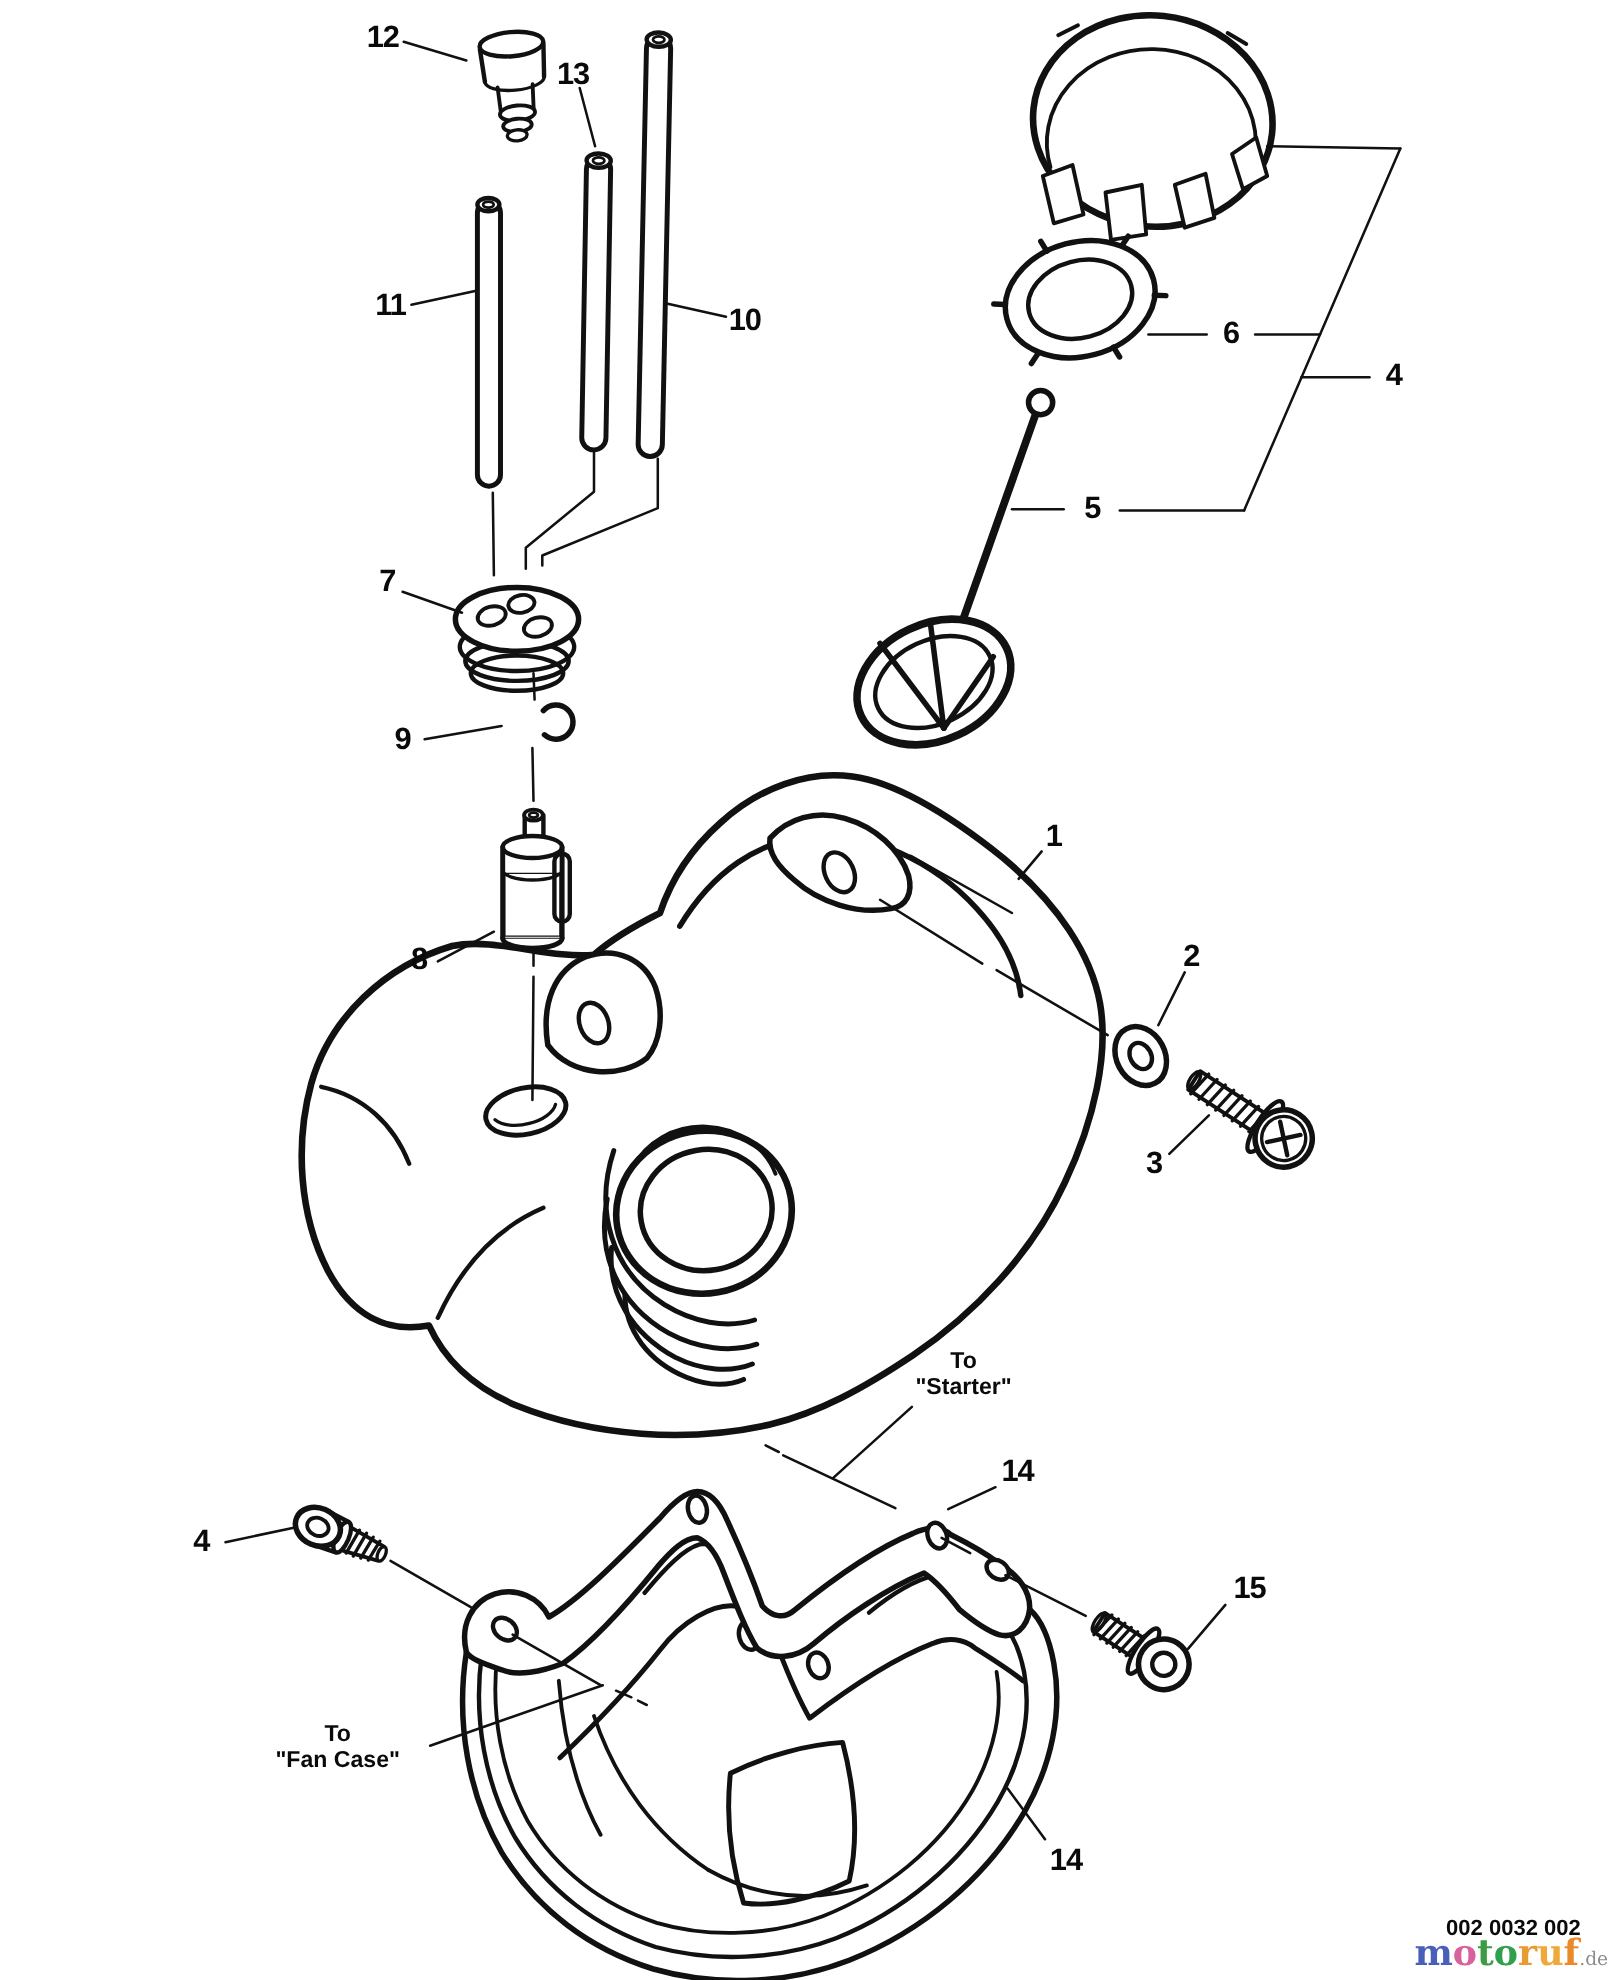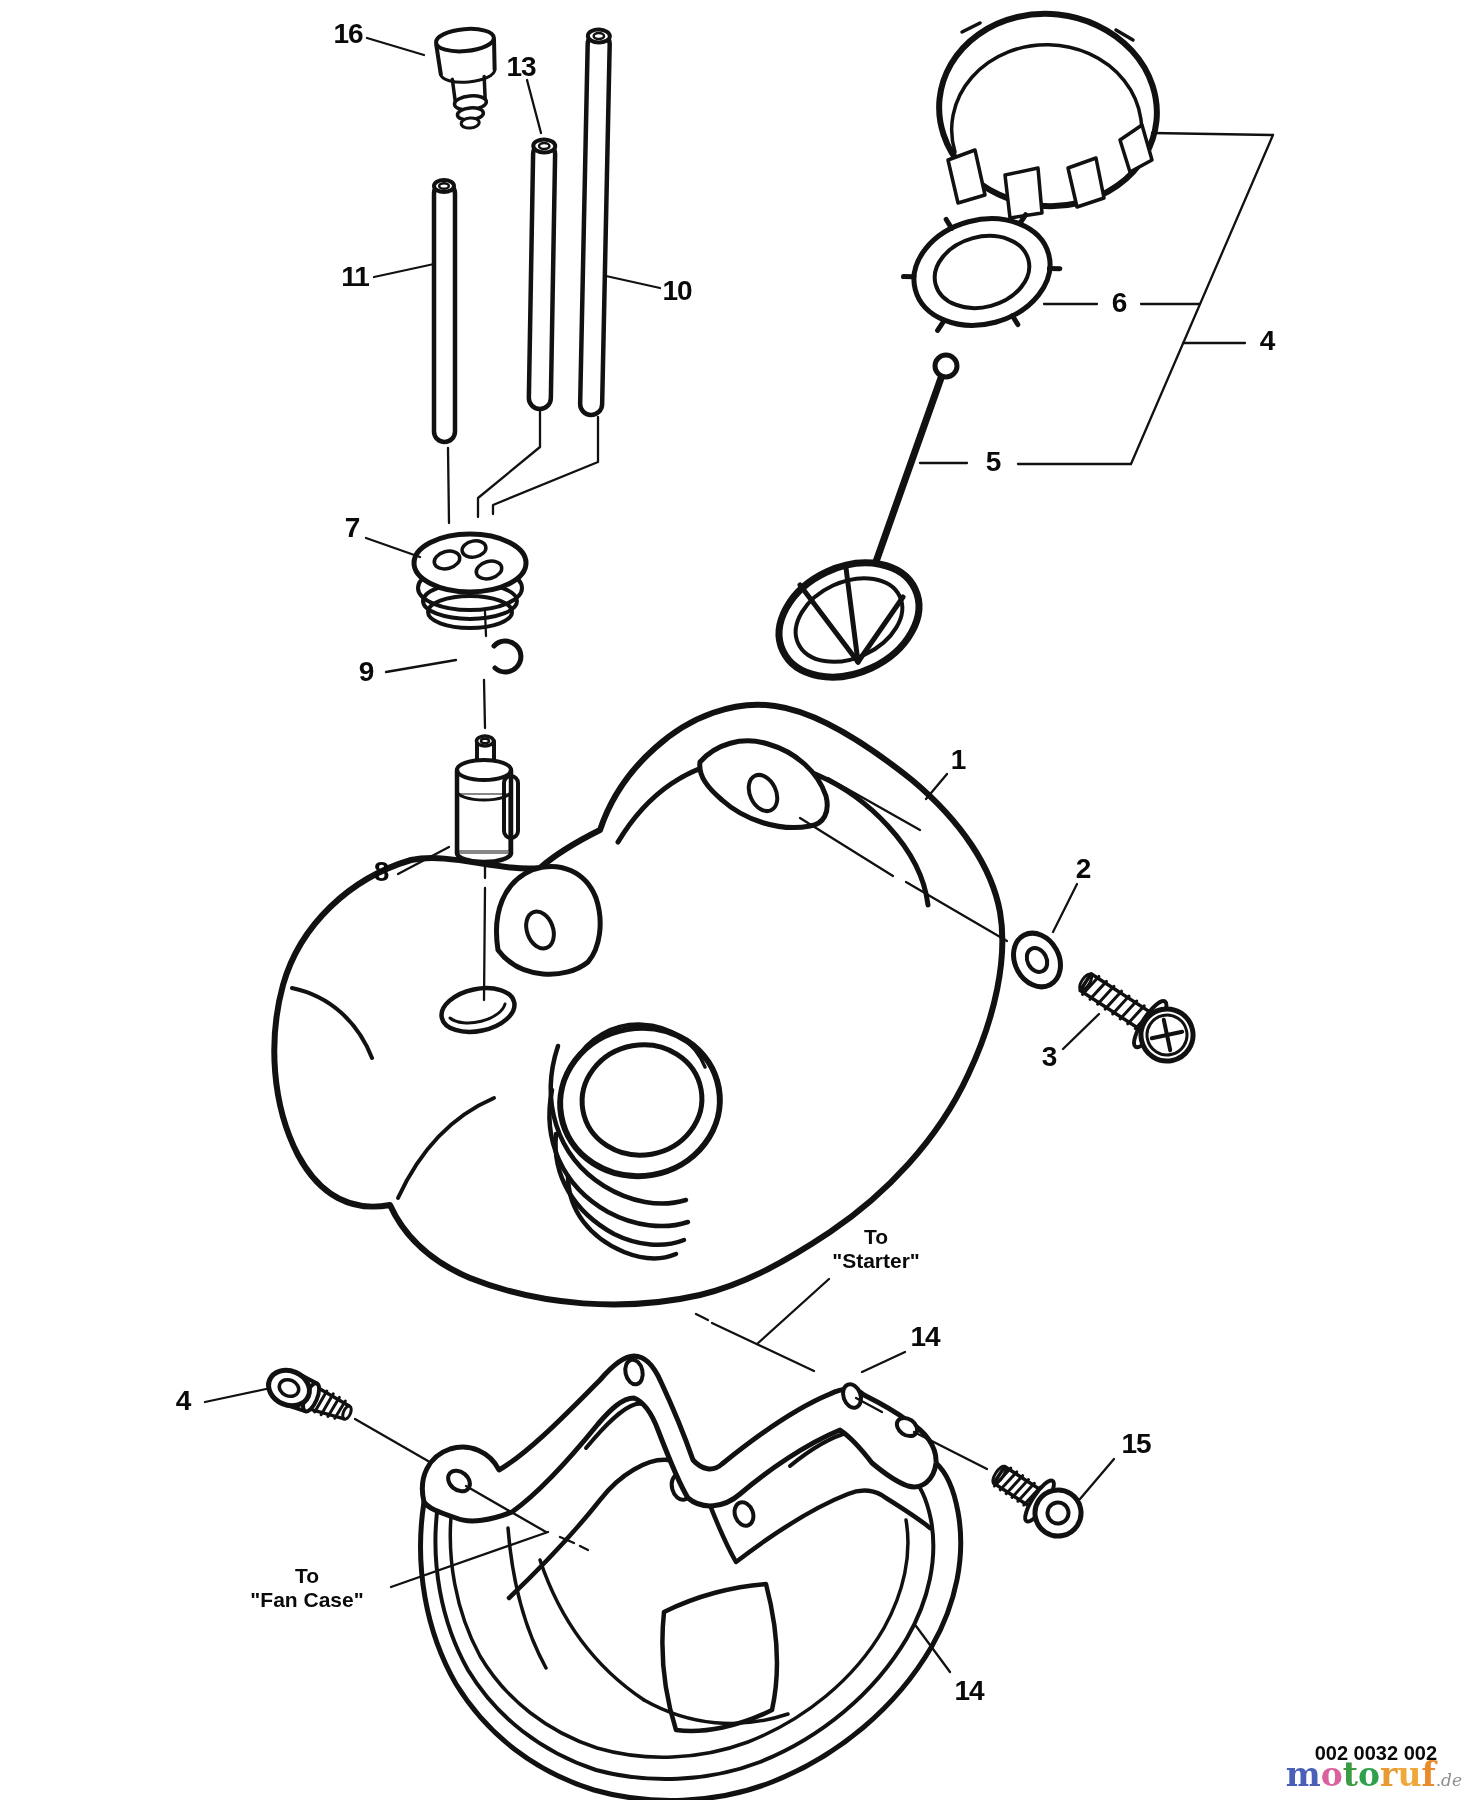--- a/index.html
+++ b/index.html
@@ -11,21 +11,21 @@
   .s4{stroke-width:4}.s35{stroke-width:3.5}.s3{stroke-width:3}.s25{stroke-width:2.5}.s2{stroke-width:2.3}
   .fw{fill:#ffffff}
   .callout{position:absolute;transform:translate(-50%,-50%);font-size:28px;font-weight:700;
            color:#0a0a0a;white-space:nowrap;letter-spacing:-1px;}
   .anno{position:absolute;transform:translate(-50%,-50%);font-size:21px;font-weight:700;
         color:#0a0a0a;text-align:center;line-height:1.12;white-space:pre;}
   .partnum{position:absolute;font-size:20px;font-weight:700;color:#0a0a0a;
            transform:translate(-100%,0);letter-spacing:0px;white-space:nowrap;}
   .wmark{position:absolute;transform:translate(-100%,0);font-family:"DejaVu Serif", serif;
          font-weight:700;font-size:33px;line-height:1;white-space:nowrap;}
-  .wmark .suffix{font-size:17px;font-weight:400;color:#8c8c8c;font-style:italic;}
+  .wmark .suffix{font-size:17px;font-weight:400;color:#8c8c8c;}
 </style>
 </head>
 <body>
 
 <div id="stage">
 
 <svg id="art" width="1468" height="1800" viewBox="0 0 1468 1800">
   <defs>
     <pattern id="stipple" width="9" height="9" patternUnits="userSpaceOnUse">
       <circle cx="2.2" cy="2.2" r="1.2" fill="#111" stroke="none"></circle>
@@ -313,21 +313,21 @@
 <div class="callout" style="left:1083px;top:869px">2</div>
 <div class="callout" style="left:1049px;top:1057px">3</div>
 <div class="callout" style="left:1267px;top:341px">4</div>
 <div class="callout" style="left:993px;top:462px">5</div>
 <div class="callout" style="left:1119px;top:303px">6</div>
 <div class="callout" style="left:352px;top:528px">7</div>
 <div class="callout" style="left:381px;top:872px">8</div>
 <div class="callout" style="left:366px;top:672px">9</div>
 <div class="callout" style="left:677px;top:291px">10</div>
 <div class="callout" style="left:355px;top:277px">11</div>
-<div class="callout" style="left:348px;top:34px">16</div>
+<div class="callout" style="left:348px;top:34px">12</div>
 <div class="callout" style="left:521px;top:67px">13</div>
 <div class="callout" style="left:969px;top:1691px">14</div>
 <div class="callout" style="left:1136px;top:1444px">15</div>
 <div class="callout" style="left:925px;top:1337px">14</div>
 <div class="callout" style="left:183px;top:1401px">4</div>
 
 <div class="anno" style="left:876px;top:1249px">To
 "Starter"</div>
 <div class="anno" style="left:307px;top:1588px">To
 "Fan Case"</div>

